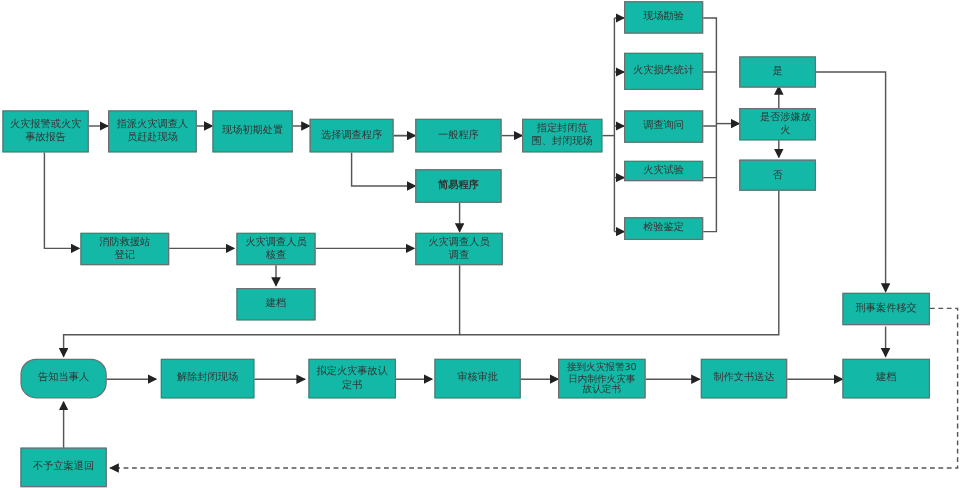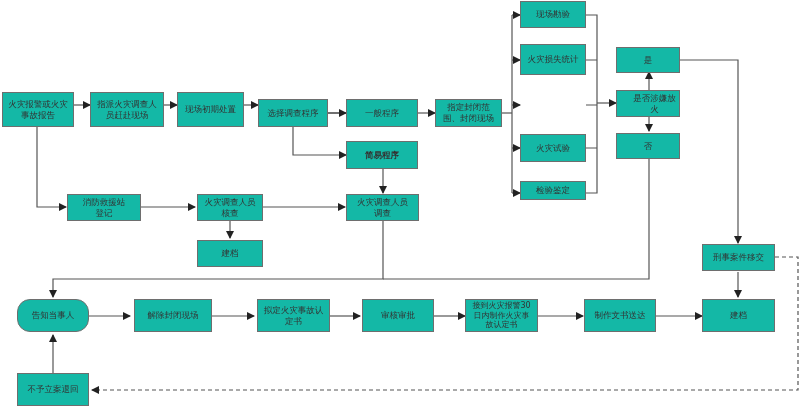--- a/index.html
+++ b/index.html
@@ -70,40 +70,41 @@
 员赶赴现场</div>
   <div class="node" style="left:177px;top:92px;width:67px;height:35px;">现场初期处置</div>
   <div class="node" style="left:258px;top:99px;width:70px;height:28px;">选择调查程序</div>
   <div class="node" style="left:346px;top:99px;width:72px;height:28px;">一般程序</div>
   <div class="node" style="left:346px;top:141px;width:72px;height:28px;font-weight:bold;">简易程序</div>
   <div class="node" style="left:435px;top:99px;width:67px;height:28px;">指定封闭范
 围、封闭现场</div>
 
   <div class="node" style="left:520px;top:1px;width:66px;height:27px;">现场勘验</div>
   <div class="node" style="left:520px;top:44px;width:66px;height:31px;">火灾损失统计</div>
-  <div class="node" style="left:520px;top:134px;width:66px;height:28px;">火灾试验</div>
+  <div class="node" style="left:520px;top:92px;width:66px;height:27px;">调查询问</div>
+  <div class="node" style="left:520px;top:134px;width:66px;height:17px;">火灾试验</div>
   <div class="node" style="left:520px;top:181px;width:66px;height:19px;">检验鉴定</div>
 
   <div class="node" style="left:616px;top:47px;width:64px;height:26px;">是</div>
   <div class="node" style="left:616px;top:90px;width:64px;height:27px;padding-left:16px;">是否涉嫌放火</div>
   <div class="node" style="left:616px;top:133px;width:64px;height:26px;">否</div>
 
   <div class="node" style="left:67px;top:194px;width:74px;height:27px;">消防救援站
 登记</div>
   <div class="node" style="left:197px;top:194px;width:66px;height:27px;">火灾调查人员
 核查</div>
   <div class="node" style="left:197px;top:240px;width:66px;height:27px;">建档</div>
   <div class="node" style="left:346px;top:194px;width:73px;height:27px;">火灾调查人员
 调查</div>
   <div class="node" style="left:702px;top:244px;width:73px;height:27px;">刑事案件移交</div>
 
   <div class="node" style="left:17px;top:299px;width:72px;height:33px;border-radius:13px;">告知当事人</div>
   <div class="node" style="left:134px;top:299px;width:78px;height:33px;">解除封闭现场</div>
   <div class="node" style="left:257px;top:299px;width:73px;height:33px;">拟定火灾事故认
 定书</div>
-  <div class="node" style="left:362px;top:299px;width:72px;height:33px;">审核审批</div>
+  <div class="node" style="left:362px;top:299px;width:72px;height:33px;font-family:Liberation Mono, monospace;">审核审批</div>
   <div class="node" style="left:465px;top:299px;width:73px;height:33px;line-height:9.5px;font-size:8px;">接到火灾报警30
 日内制作火灾事
 故认定书</div>
   <div class="node" style="left:584px;top:299px;width:72px;height:33px;">制作文书送达</div>
   <div class="node" style="left:702px;top:299px;width:73px;height:33px;">建档</div>
   <div class="node" style="left:17px;top:373px;width:72px;height:33px;">不予立案退回</div>
 </div>
 
 </body></html>

